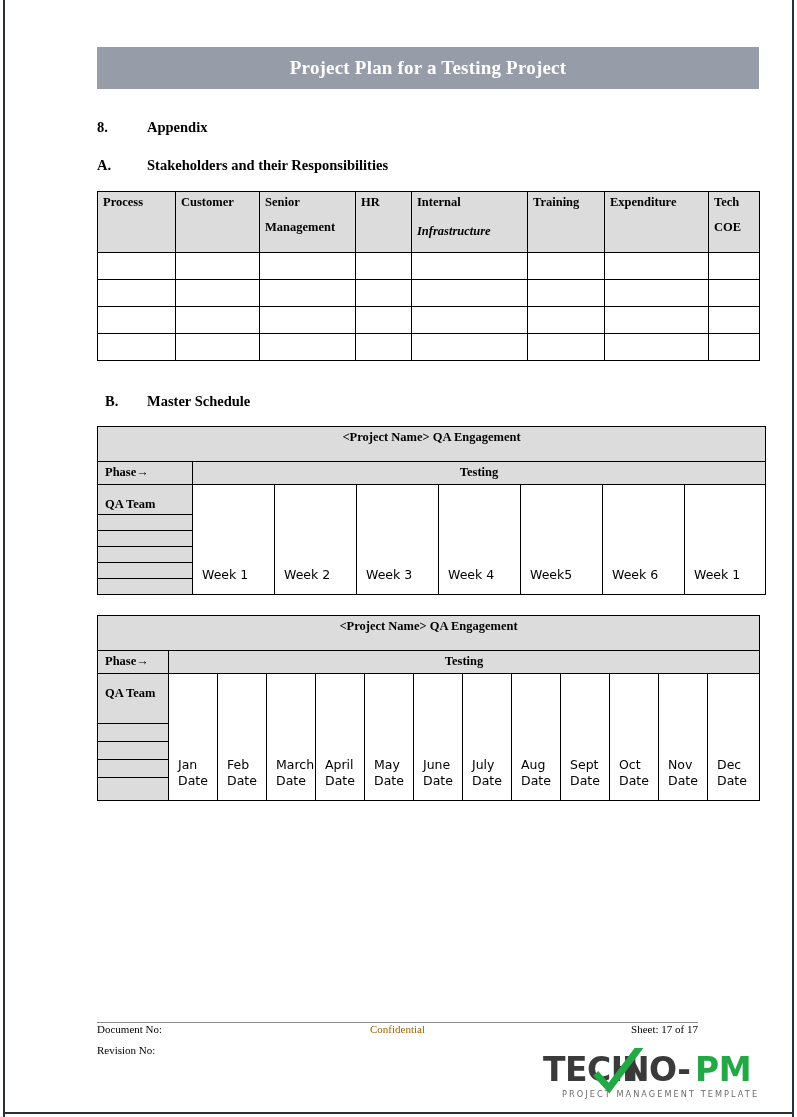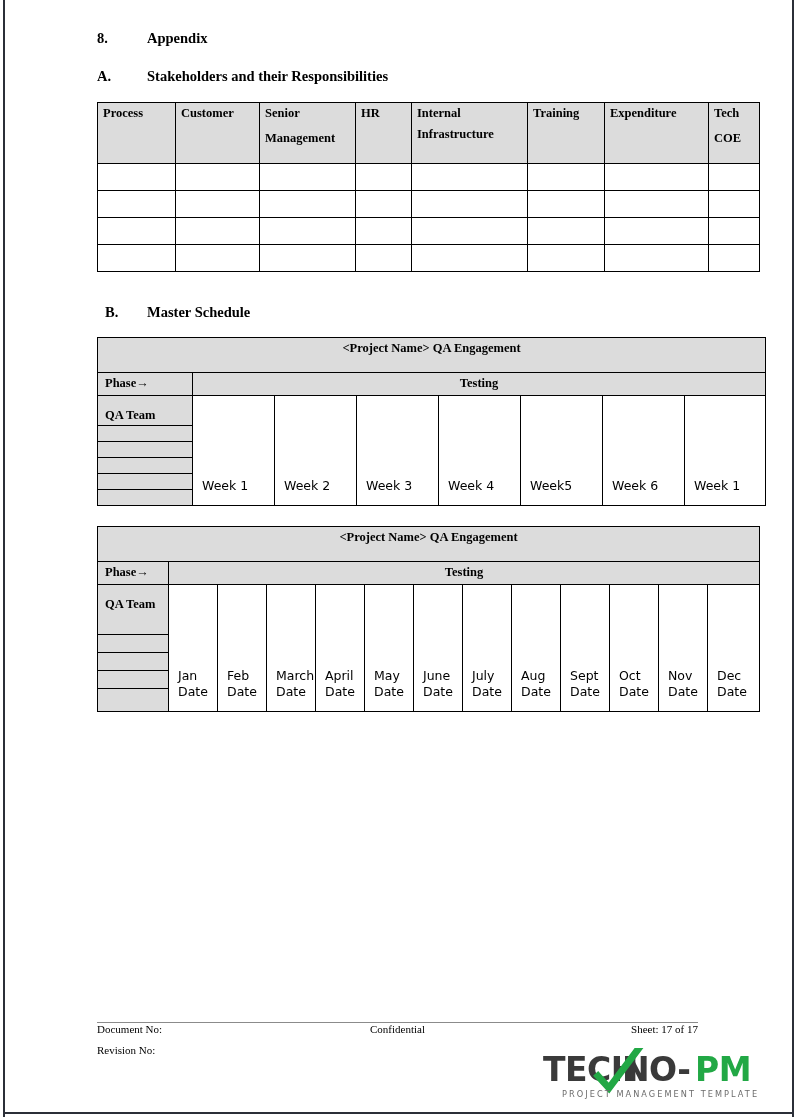--- a/index.html
+++ b/index.html
@@ -82,21 +82,21 @@
     font-weight: bold;
     font-size: 12.5px;
     text-align: left;
     padding: 4px 5px 6px 5px;
     line-height: 1.0;
     height: 50px;
     vertical-align: top;
   }
   .tbl-stake th .l2 { display: block; }
   .tbl-stake th.wide-gap .l2 { margin-top: 12px; }
-  .tbl-stake th.tight-gap .l2 { margin-top: 8px; }
+  .tbl-stake th.tight-gap .l2 { margin-top: 16px; font-style: italic; }
   .tbl-stake td.body-cell { height: 26px; }
 
   
   .tbl-sched { margin-top: 16px; }
   .sched-title td {
     text-align: center;
     font-weight: bold;
     font-size: 12.5px;
     padding: 3px 0 16px 0;
   }
@@ -133,21 +133,21 @@
   .footer-rule {
     border-top: 1.2px solid #8b8b8b;
     width: 100%;
   }
   .footer-row {
     position: relative;
     height: 17px;
     font-size: 11px;
   }
   .footer-row .left   { position: absolute; left: 0; top: 0; }
-  .footer-row .center { position: absolute; left: 50%; top: 0; transform: translateX(-50%); color: #000000; }
+  .footer-row .center { position: absolute; left: 50%; top: 0; transform: translateX(-50%); color: #a16207; }
   .footer-row .right  { position: absolute; right: 0; top: 0; }
   .footer-first { padding-top: 4px; }
 
   
   .logo {
     position: absolute;
     left: 543px;
     top: 1048px;
     width: 215px;
     height: 54px;
@@ -158,20 +158,23 @@
 <body>
 
 <div class="page">
 
   <div class="frame-left"></div>
   <div class="frame-right"></div>
   <div class="frame-bottom"></div>
 
   <div class="content">
 
+    <div class="title-banner">
+      <span>Project Plan for a Testing Project</span>
+    </div>
 
     <div class="heading h-appendix">
       <span class="num">8.</span>
       <span>Appendix</span>
     </div>
 
     <div class="heading h-a">
       <span class="num">A.</span>
       <span>Stakeholders and their Responsibilities</span>
     </div>

